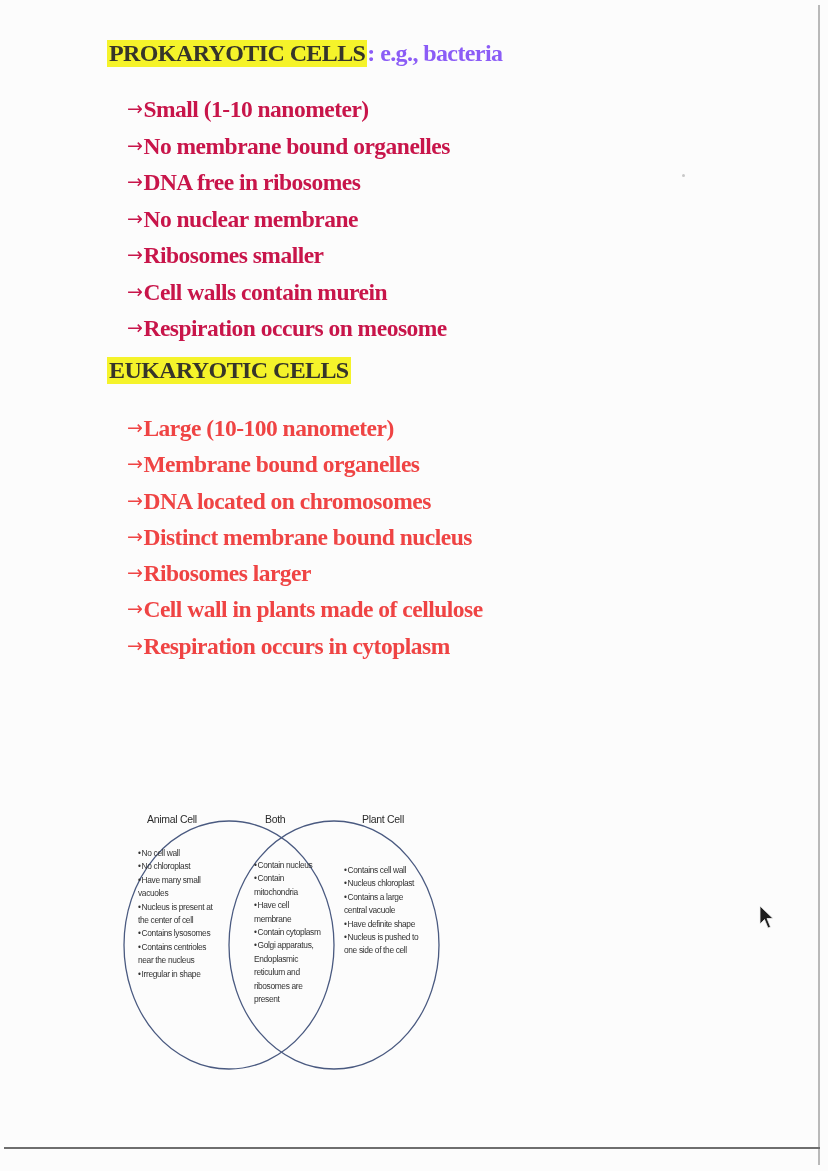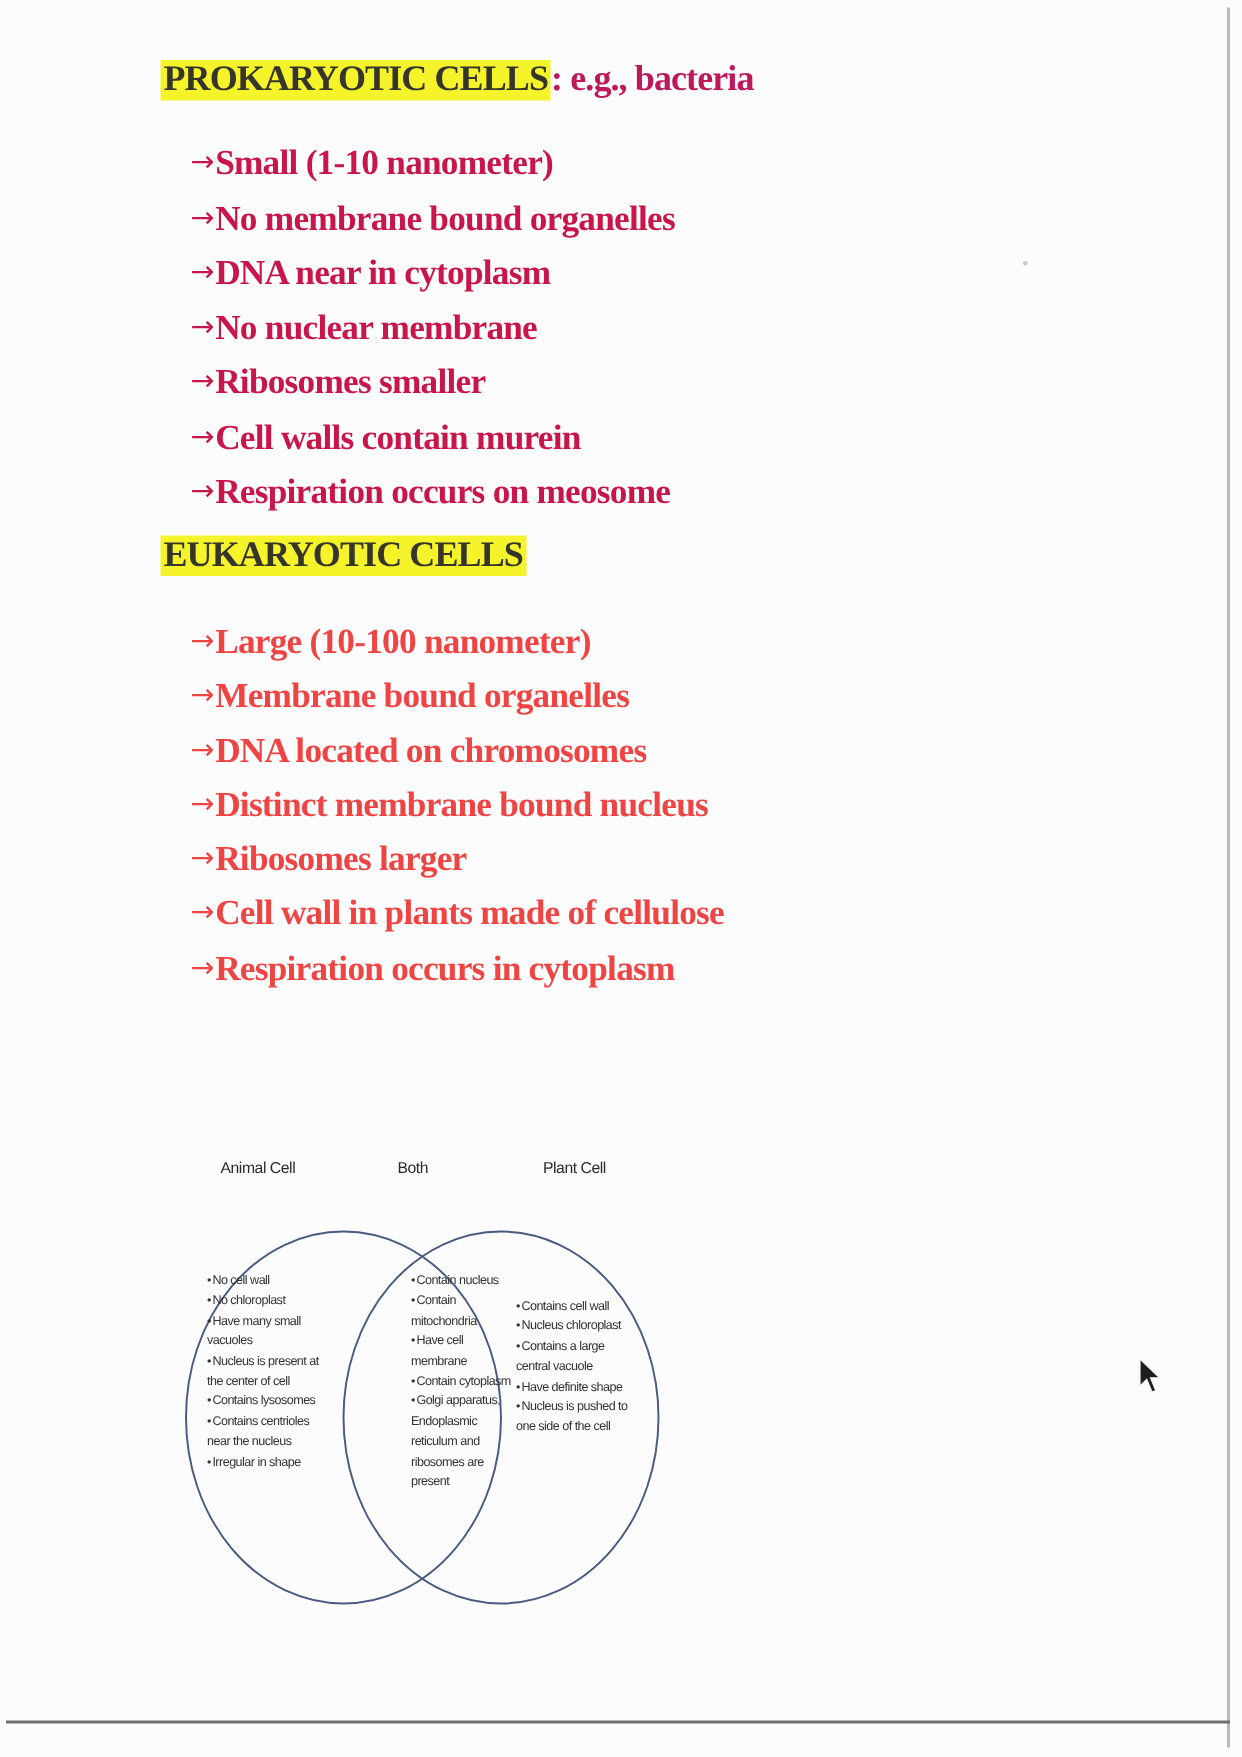--- a/index.html
+++ b/index.html
@@ -6,64 +6,64 @@
     html, body { width: 828px; height: 1171px; background: #fdfdfd; overflow: hidden; }
     body { position: relative; font-family: "Liberation Serif", "DejaVu Serif", serif; }
 
     .page { position: absolute; left: 0; top: 0; width: 828px; height: 1171px; background: #fcfcfc; }
     .right-edge { position: absolute; left: 818px; top: 5px; width: 2px; height: 1160px; background: #b9b9b9; }
     .bottom-rule { position: absolute; left: 4px; top: 1147px; width: 816px; height: 2px; background: #6e6e6e; }
     .speck { position: absolute; left: 682px; top: 174px; width: 3px; height: 3px; border-radius: 50%; background: #c8c8c8; }
 
     .heading { position: absolute; left: 107px; font-weight: bold; font-size: 24px; letter-spacing: -0.6px; color: #2a2a2a; white-space: nowrap; }
     .heading .hl { background: #f5f32a; padding: 0 2px 1px 2px; color: #36352a; }
-    .heading .tail { color: #be185d; }
+    .heading .tail { color: #8b5cf6; }
     #h-pro { top: 40px; }
     #h-euk { top: 357px; }
 
     .list { position: absolute; left: 127px; list-style: none; }
     .list li { font-weight: bold; font-size: 23.5px; letter-spacing: -0.5px; white-space: nowrap; height: 36.5px; line-height: 42px; }
     .list li .arrow { font-family: "DejaVu Sans", sans-serif; font-weight: normal; font-size: 19px; margin-right: 1px; position: relative; top: -2px; }
     #list-pro { top: 88px; }
     #list-pro li { color: #c8154a; }
     #list-euk { top: 407px; }
     #list-euk li { color: #ef4444; }
     #list-euk li { height: 36.3px; }
 
     
     .venn { position: absolute; left: 110px; top: 765px; width: 340px; height: 320px; font-family: "Liberation Sans", "DejaVu Sans", sans-serif; }
     .venn svg { position: absolute; left: 0; top: 0; }
-    .venn .label { position: absolute; font-size: 10.5px; color: #2b2b2b; letter-spacing: -0.3px; }
+    .venn .label { position: absolute; font-size: 10.5px; color: #2b2b2b; letter-spacing: -0.3px; margin-top: 40px; }
     #lbl-animal { left: 37px; top: 8px; }
     #lbl-both { left: 155px; top: 8px; }
     #lbl-plant { left: 252px; top: 8px; }
     .venn ul { position: absolute; list-style: none; font-size: 8.4px; line-height: 13.4px; color: #333; letter-spacing: -0.35px; }
     .venn ul li { white-space: pre-line; }
     .venn ul li::before { content: "\2022"; margin-right: 1px; }
     #venn-animal { left: 28px; top: 82px; width: 100px; }
-    #venn-both { left: 144px; top: 82px; width: 86px; margin-left: 20px; }
+    #venn-both { left: 144px; top: 94px; width: 86px; }
     #venn-plant { left: 234px; top: 99px; width: 100px; }
 
     .cursor { position: absolute; left: 759px; top: 905px; }
   </style>
 </head>
 <body>
 
 <div class="page">
   <div class="right-edge"></div>
   <div class="speck"></div>
 
   <div class="heading" id="h-pro">
     <span class="hl">PROKARYOTIC CELLS</span><span class="tail">: e.g., bacteria</span>
   </div>
 
   <ul class="list" id="list-pro">
     <li><span class="arrow">→</span><span>Small (1-10 nanometer)</span></li>
     <li><span class="arrow">→</span><span>No membrane bound organelles</span></li>
-    <li><span class="arrow">→</span><span>DNA near in cytoplasm</span></li>
+    <li><span class="arrow">→</span><span>DNA free in ribosomes</span></li>
     <li><span class="arrow">→</span><span>No nuclear membrane</span></li>
     <li><span class="arrow">→</span><span>Ribosomes smaller</span></li>
     <li><span class="arrow">→</span><span>Cell walls contain murein</span></li>
     <li><span class="arrow">→</span><span>Respiration occurs on meosome</span></li>
   </ul>
 
   <div class="heading" id="h-euk">
     <span class="hl">EUKARYOTIC CELLS</span>
   </div>
 

